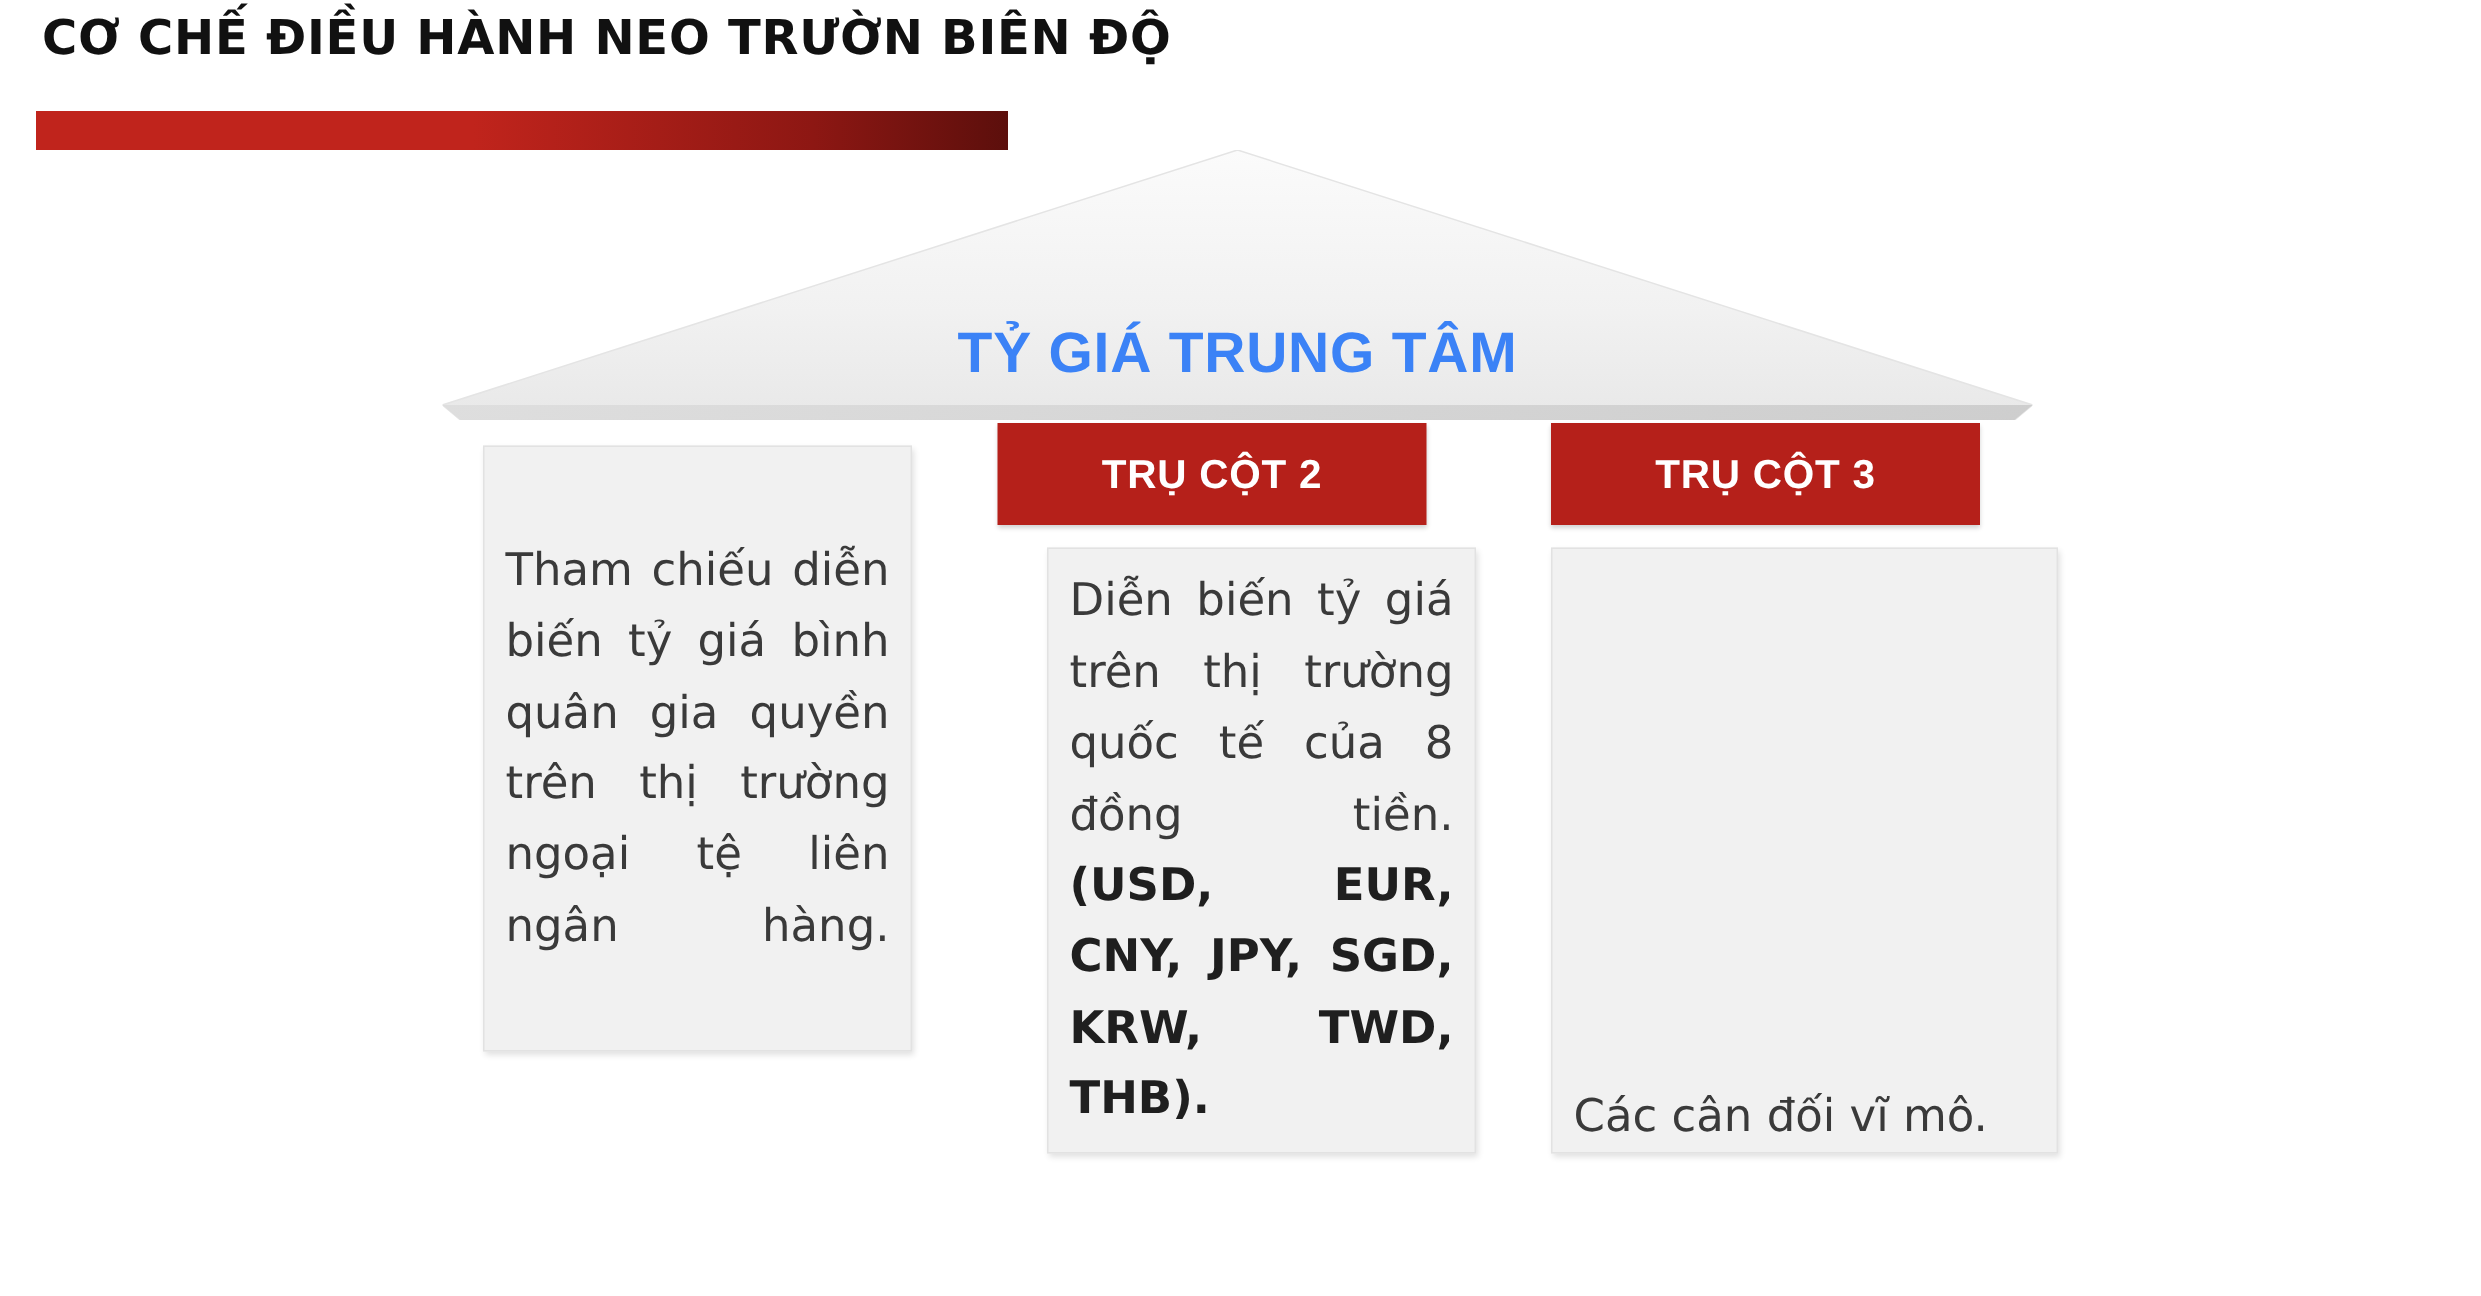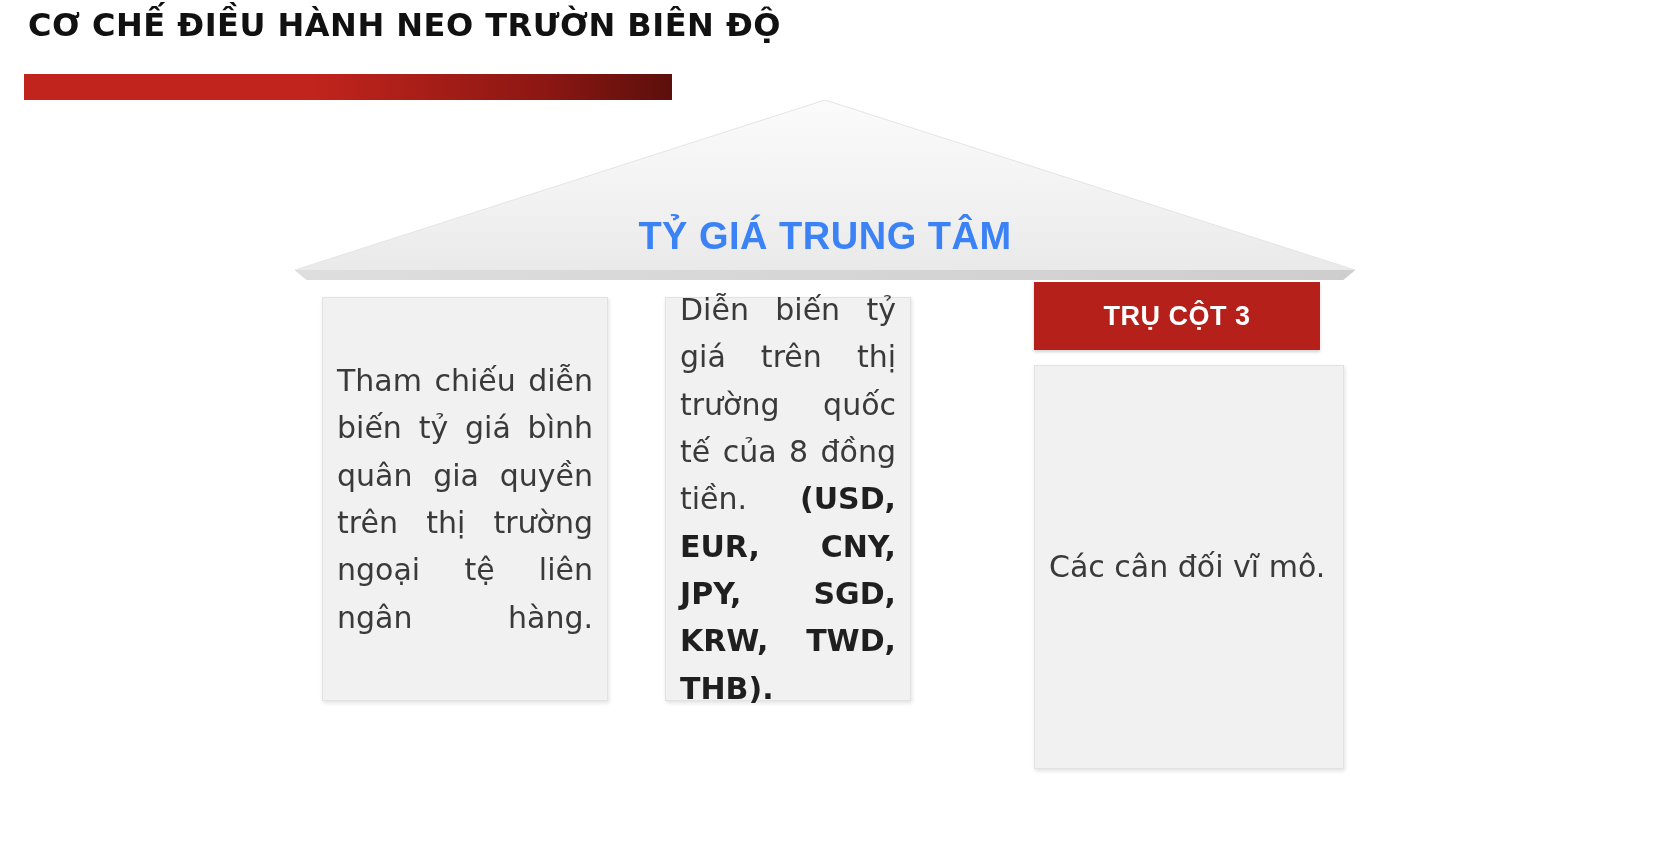--- a/index.html
+++ b/index.html
@@ -116,26 +116,26 @@
   }
 
   
   #pillar-1 { left: 322px; width: 286px; }
   #pillar-1 .pillar-header { width: 286px; }
   #pillar-1 .pillar-body { width: 286px; height: 404px; }
 
   
   #pillar-2 { left: 665px; width: 286px; }
   #pillar-2 .pillar-header { width: 286px; }
-  #pillar-2 .pillar-body { width: 246px; height: 404px; }
+  #pillar-2 .pillar-body { width: 286px; height: 404px; margin-left: 33px; }
 
   
   #pillar-3 { left: 1034px; width: 286px; }
   #pillar-3 .pillar-header { width: 286px; }
-  #pillar-3 .pillar-body { width: 310px; height: 404px; }
+  #pillar-3 .pillar-body { width: 338px; height: 404px; align-items: flex-end; }
   #pillar-3 .pillar-text { text-align: justify; text-align-last: left; }
 </style>
 </head>
 <body>
 
 <div id="slide-title">CƠ CHẾ ĐIỀU HÀNH NEO TRƯỜN BIÊN ĐỘ</div>
 <div id="title-underline"></div>
 
 <div id="roof-wrap">
   <svg width="1060" height="180" viewBox="0 0 1060 180" xmlns="http://www.w3.org/2000/svg">
@@ -160,20 +160,21 @@
 
 <div class="pillar" id="pillar-1">
   <div class="pillar-body">
     <div class="pillar-text">
       <span>Tham chiếu diễn biến tỷ giá bình quân gia quyền trên thị trường ngoại tệ liên ngân hàng.</span><b></b>
     </div>
   </div>
 </div>
 
 <div class="pillar" id="pillar-2">
+  <div class="pillar-header">TRỤ CỘT 2</div>
   <div class="pillar-body">
     <div class="pillar-text">
       <span>Diễn biến tỷ giá trên thị trường quốc tế của 8 đồng tiền. </span><b>(USD, EUR, CNY, JPY, SGD, KRW, TWD, THB).</b>
     </div>
   </div>
 </div>
 
 <div class="pillar" id="pillar-3">
   <div class="pillar-header">TRỤ CỘT 3</div>
   <div class="pillar-body">

